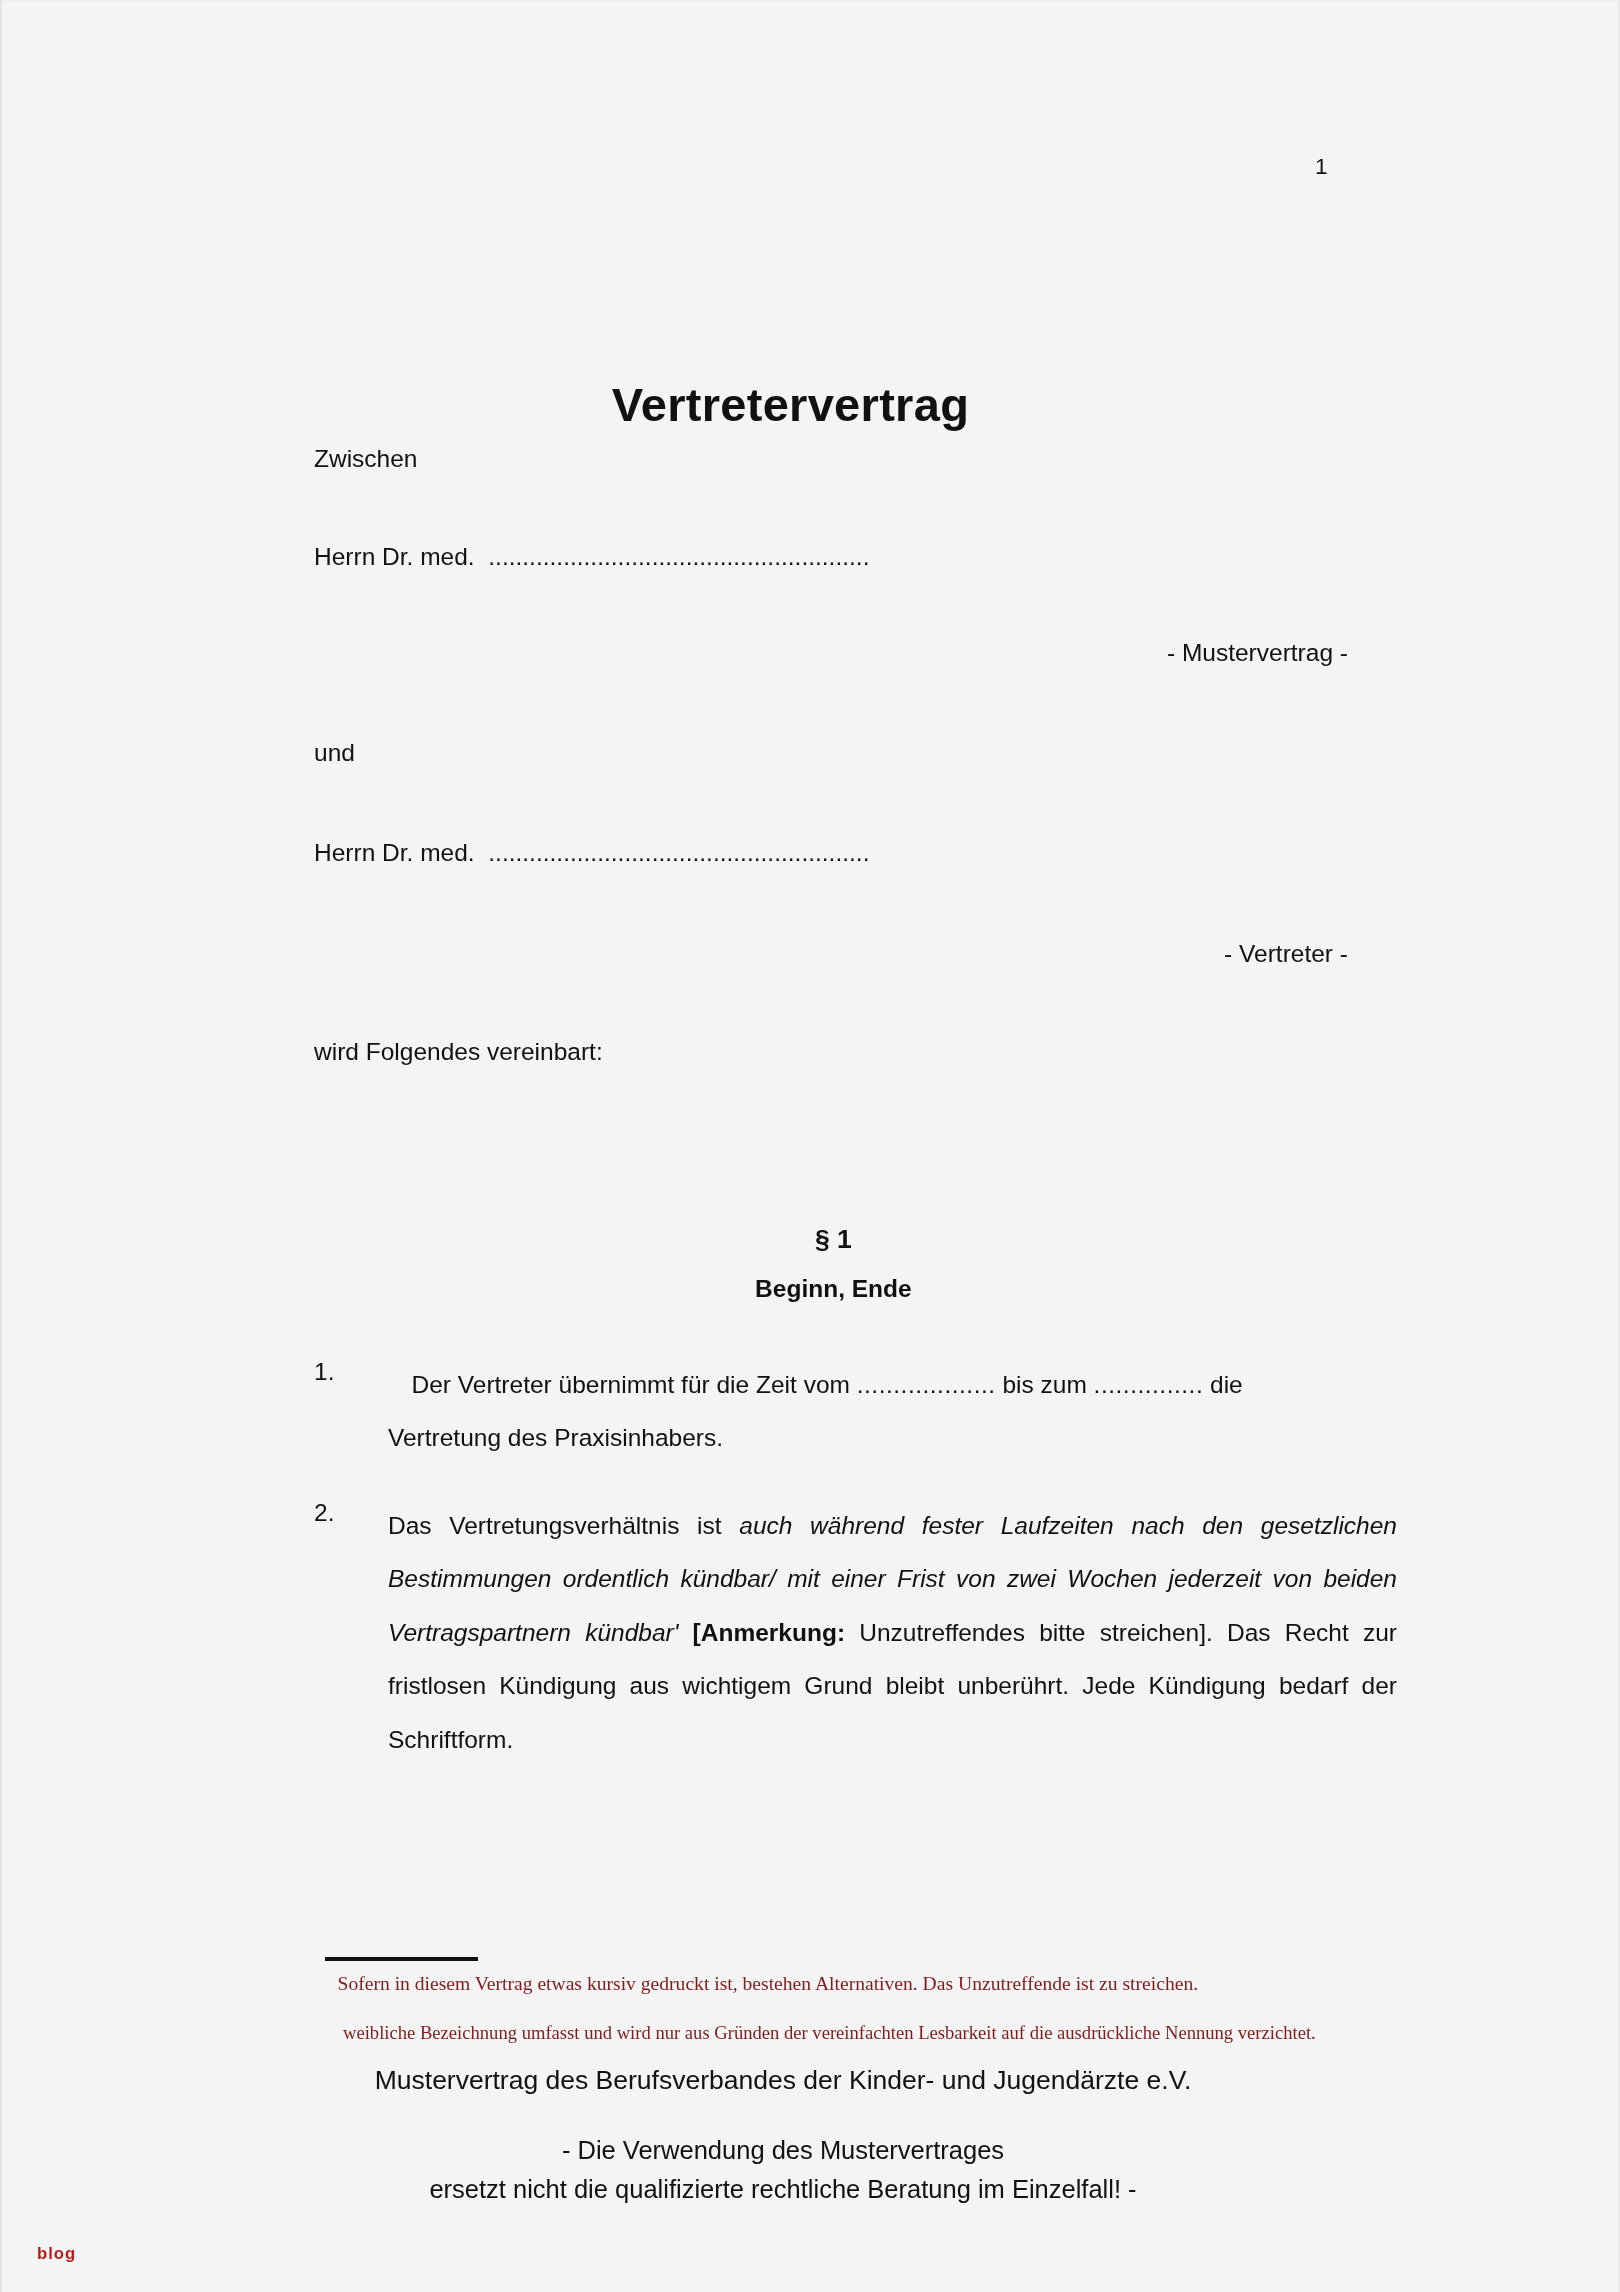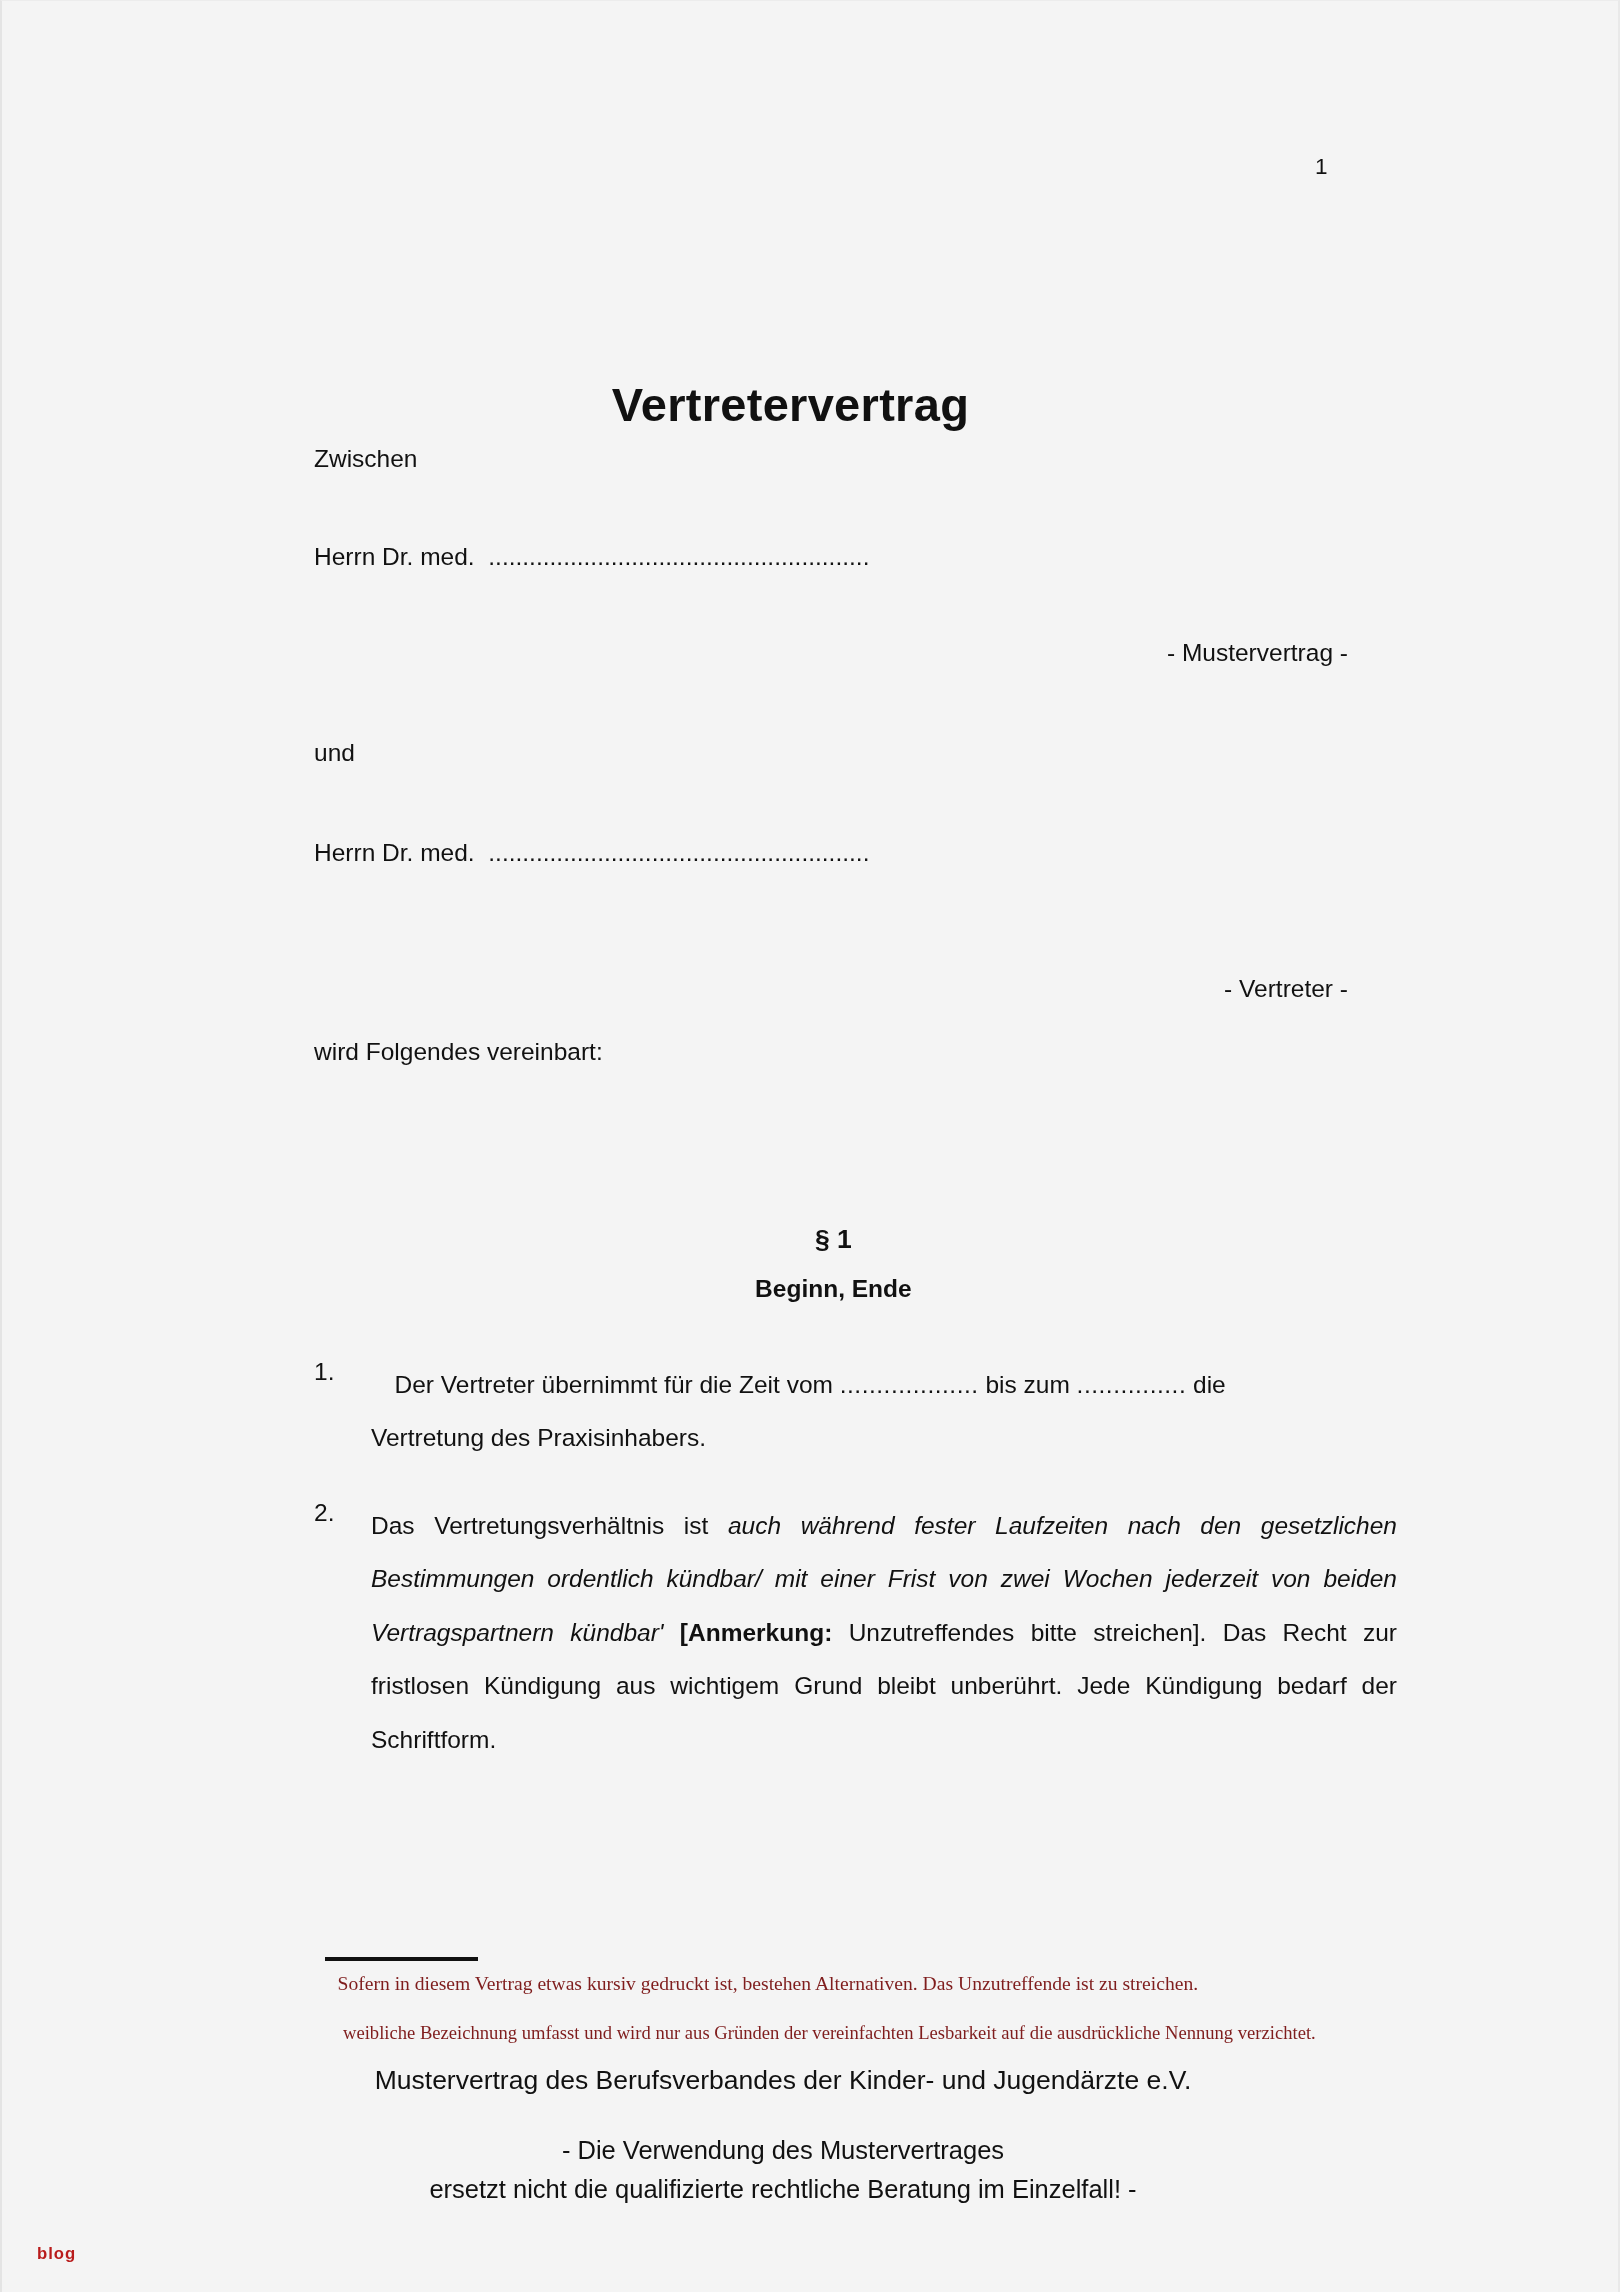--- a/index.html
+++ b/index.html
@@ -83,21 +83,21 @@
     width: 1083px;
     font-size: 24.5px;
   }
   .clause .num {
     position: absolute;
     left: 0;
     top: 0;
     width: 47px;
   }
   .clause .txt {
-    margin-left: 57px;
+    margin-left: 74px;
     line-height: 2.18;
     text-align: justify;
   }
   .clause .txt.loose {
     text-align: left;
   }
   .clause i {
     font-style: italic;
   }
   .clause b {
@@ -174,21 +174,21 @@
   <div class="line" style="top:441px; left:312px;">Zwischen</div>
 
   <div class="line" style="top:539px; left:312px;">Herrn Dr. med.  ........................................................</div>
 
   <div class="line right" style="top:635px; left:312px;">- Mustervertrag -</div>
 
   <div class="line" style="top:735px; left:312px;">und</div>
 
   <div class="line" style="top:835px; left:312px;">Herrn Dr. med.  ........................................................</div>
 
-  <div class="line right" style="top:936px; left:312px;margin-top:35px;">- Vertreter -</div>
+  <div class="line right" style="top:936px; left:312px;">- Vertreter -</div>
 
   <div class="line" style="top:1034px; left:312px;">wird Folgendes vereinbart:</div>
 
   <div class="sec-num" style="top:1223px; left:312px;">§  1</div>
   <div class="sec-title" style="top:1274px; left:312px;">Beginn, Ende</div>
 
   <div class="clause" style="top:1357px;">
     <span class="num">1.</span>
     <div class="txt loose">
       <span style="padding-left:23.5px;">Der Vertreter übernimmt für die Zeit vom </span><span class="dots">...................</span><span> bis zum </span><span class="dots">...............</span><span>  die</span><br>

